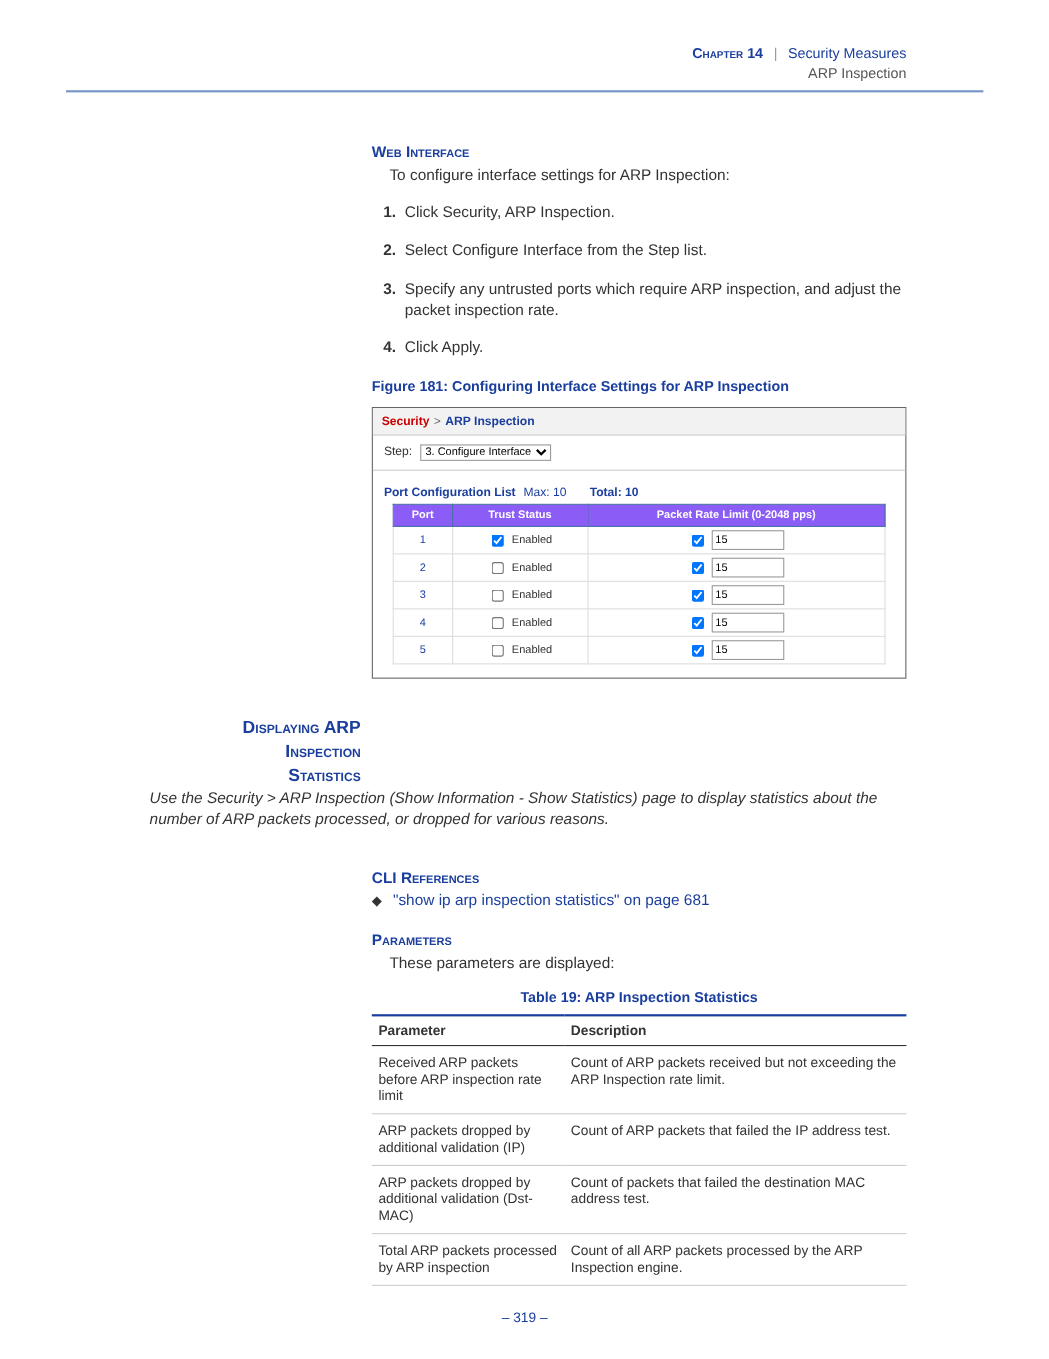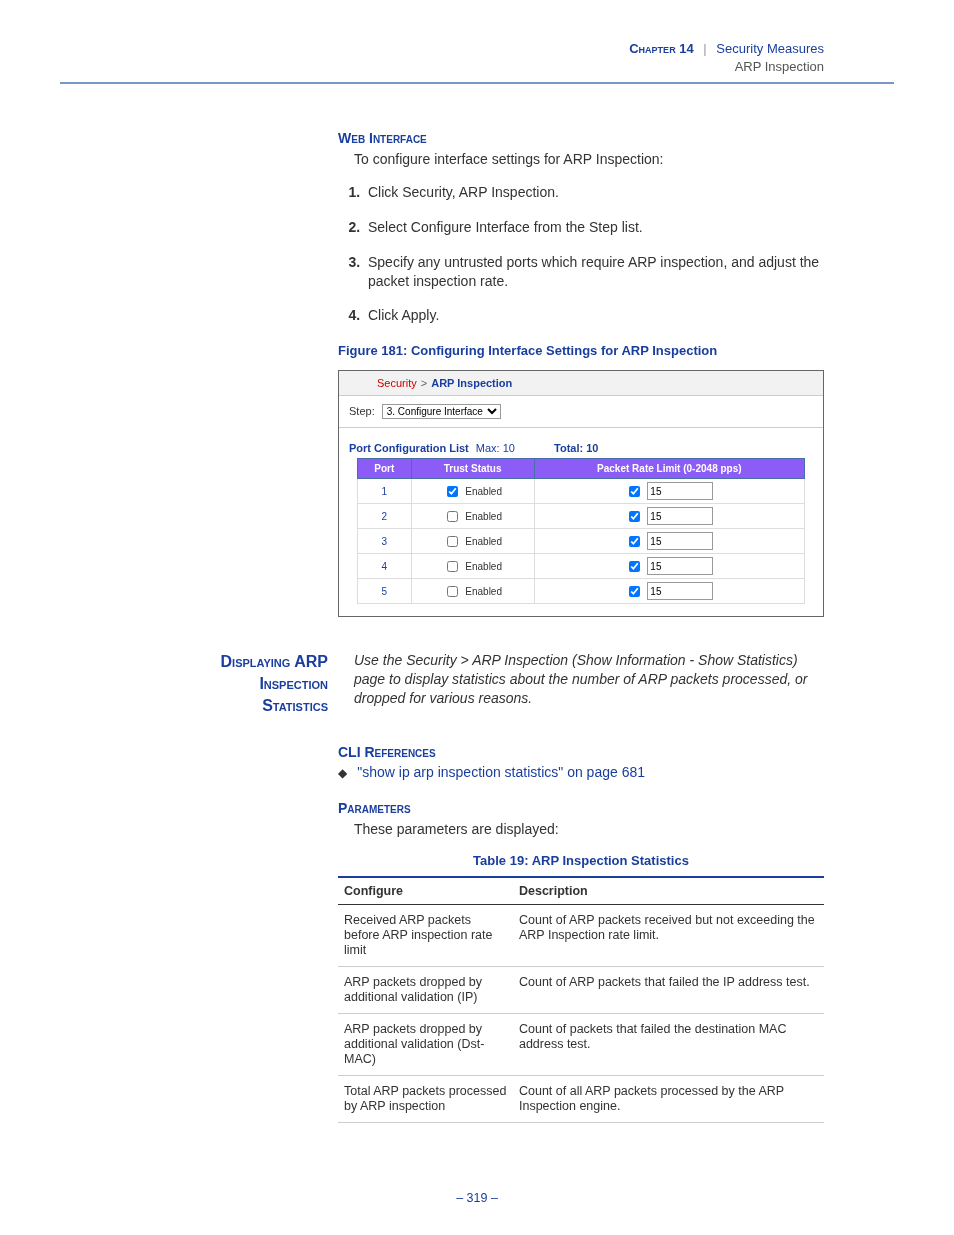--- a/index.html
+++ b/index.html
@@ -90,22 +90,21 @@
     margin-bottom: 34px;
   }
   .fig-breadcrumb {
     background: #f2f2f2;
     font-size: 11px;
     padding: 6px 8px;
     border-bottom: 1px solid #ccc;
   }
   .fig-breadcrumb .sec {
     color: #c00;
-    font-weight: normal;
-    margin-left: 30px;
+    font-weight: bold;
   }
   .fig-breadcrumb .gt {
     color: #666;
     margin: 0 4px;
     font-weight: normal;
   }
   .fig-breadcrumb .page-name {
     color: #1a3e9e;
     font-weight: bold;
   }
@@ -128,21 +127,21 @@
     font-size: 11px;
     color: #1a3e9e;
     font-weight: bold;
   }
   .fig-listlabel .meta {
     font-weight: normal;
     margin-left: 4px;
   }
   .fig-listlabel .total {
     font-weight: bold;
-    margin-left: 36px;
+    margin-left: 18px;
   }
   table.inner {
     border-collapse: collapse;
     width: calc(100% - 36px);
     margin: 0 18px 12px 18px;
     font-size: 10px;
   }
   table.inner th {
     background: #8b5cf6;
     color: #fff;
@@ -172,20 +171,21 @@
   table.inner td input[type=checkbox] {
     width: 11px;
     height: 11px;
   }
   .col-port { width: 12%; color: #1a3e9e; }
   
   .sec-row {
     display: flex;
     margin-left: -218px;
     margin-bottom: 22px;
+    flex-direction: column;
   }
   .sec-left {
     width: 218px;
     padding-right: 10px;
     box-sizing: border-box;
     text-align: right;
     color: #1a3e9e;
     font-weight: bold;
     font-variant: small-caps;
     font-size: 16px;
@@ -374,21 +374,21 @@
       <li><a href="#" class="link">"show ip arp inspection statistics" on page 681</a></li>
     </ul>
 
     <div class="small-caps-heading">Parameters</div>
     <p>These parameters are displayed:</p>
 
     <div class="param-table-title">Table 19: ARP Inspection Statistics</div>
     <table class="param-table">
       <thead>
         <tr>
-          <th class="pcol">Configure</th>
+          <th class="pcol">Parameter</th>
           <th>Description</th>
         </tr>
       </thead>
       <tbody id="param-rows">
           <tr>
             <td class="pcol">Received ARP packets before ARP inspection rate limit</td>
             <td>Count of ARP packets received but not exceeding the ARP Inspection rate limit.</td>
           </tr>
           <tr>
             <td class="pcol">ARP packets dropped by additional validation (IP)</td>

